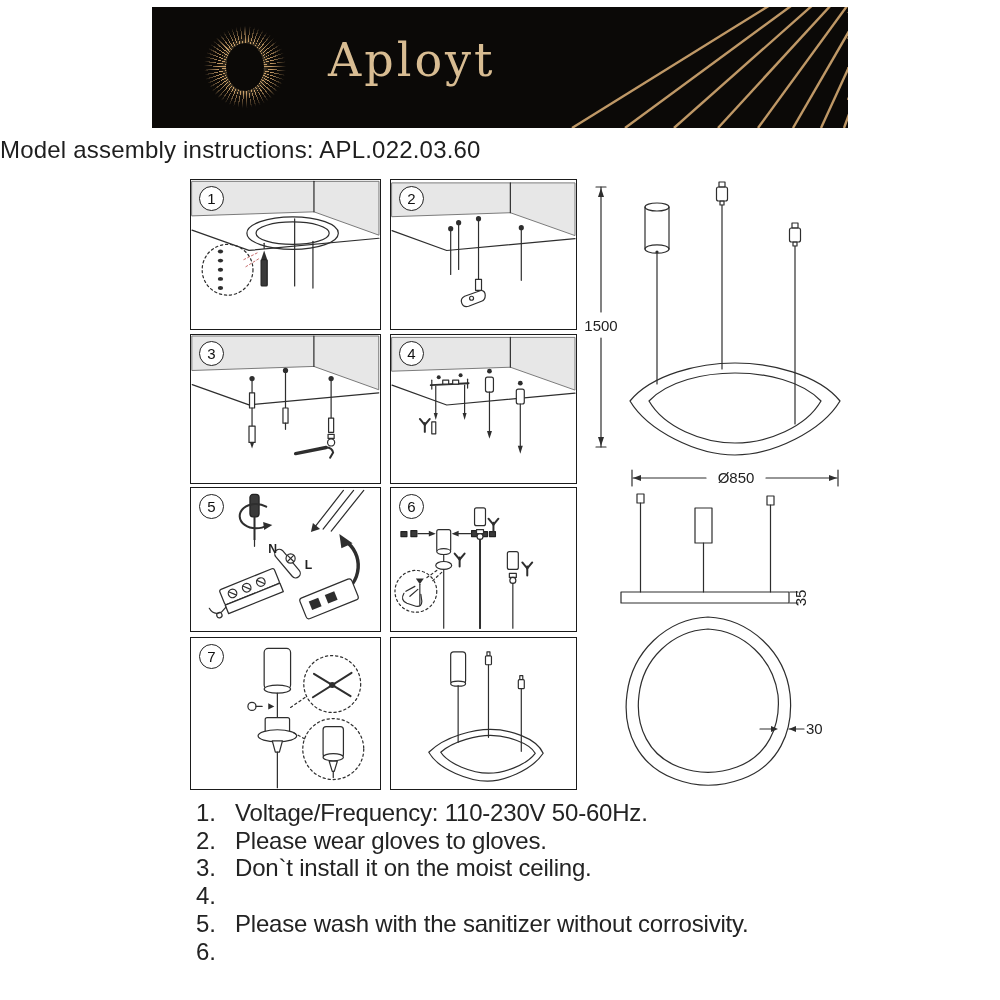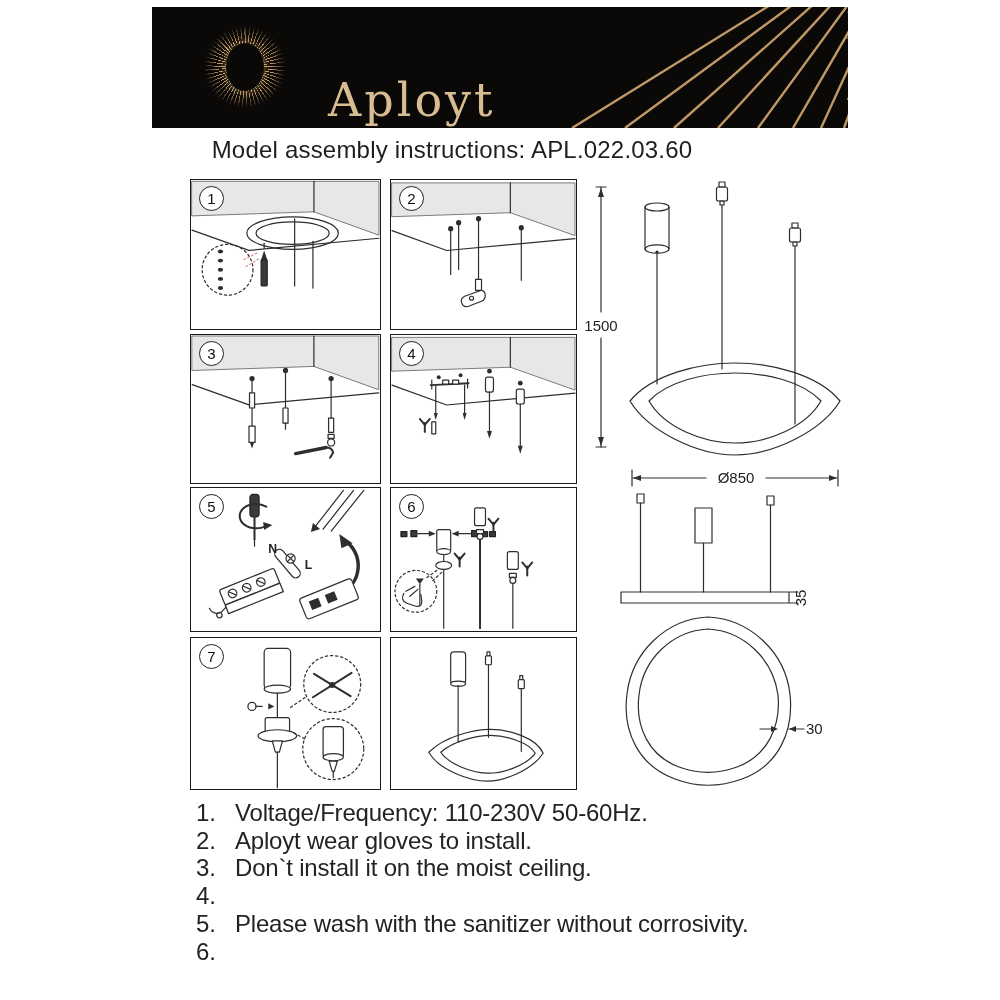--- a/index.html
+++ b/index.html
@@ -11,25 +11,25 @@
           background:var(--banner-bg,#0b0907);overflow:hidden;}
   .sunburst{position:absolute;left:36px;top:3px;width:114px;height:114px;border-radius:50%;
      background:
        radial-gradient(closest-side, rgba(11,9,7,0) 0 46%, #0b0907 72%),
        repeating-conic-gradient(var(--gold,#c49a66) 0deg 1.7deg, #0b0907 1.7deg 6.3deg);}
   .sunburst::after{content:"";position:absolute;left:50%;top:50%;
      transform:translate(-50%,-50%);width:38px;height:48px;border-radius:50%;
      background:#0b0907;box-shadow:0 0 7px 2px rgba(205,170,115,.45);}
   .wordmark{position:absolute;left:176px;top:30px;color:var(--gold-light,#d8bc92);
      font-family:"DejaVu Serif",serif;font-weight:400;font-size:46px;
-     letter-spacing:3px;line-height:1;margin-top:40px;}
+     letter-spacing:3px;line-height:1;}
   .rays{position:absolute;right:0;top:0;}
 
   
-  .title{position:absolute;left:0;top:136px;width:904px;text-align:center;
+  .title{position:absolute;left:0;top:136px;width:904px;
      font-size:24px;font-weight:500;color:#1e1e1e;letter-spacing:.2px;}
 
   
   .panel{position:absolute;border:1.6px solid #1b1b1b;background:#fff;}
   .panel svg{position:absolute;left:0;top:0;width:100%;height:100%;
      stroke:#2e2e2e;fill:none;stroke-width:1.2;stroke-linecap:round;stroke-linejoin:round;}
   .panel svg text{fill:#222;stroke:none;font-family:"Liberation Sans",sans-serif;}
   .badge{position:absolute;left:8px;top:6px;width:23px;height:23px;z-index:2;
      border:1.4px solid #222;border-radius:50%;background:#fff;
      display:flex;align-items:center;justify-content:center;
@@ -387,21 +387,21 @@
   <text x="806" y="734" text-anchor="start">30</text>
 </svg>
 
 <div class="instr">
   <div class="irow">
     <span class="inum">1.</span>
     <span>Voltage/Frequency: 110-230V 50-60Hz.</span>
   </div>
   <div class="irow">
     <span class="inum">2.</span>
-    <span>Aployt wear gloves to install.</span>
+    <span>Please wear gloves to gloves.</span>
   </div>
   <div class="irow">
     <span class="inum">3.</span>
     <span>Don`t install it on the moist ceiling.</span>
   </div>
   <div class="irow">
     <span class="inum">4.</span>
   </div>
   <div class="irow">
     <span class="inum">5.</span>

